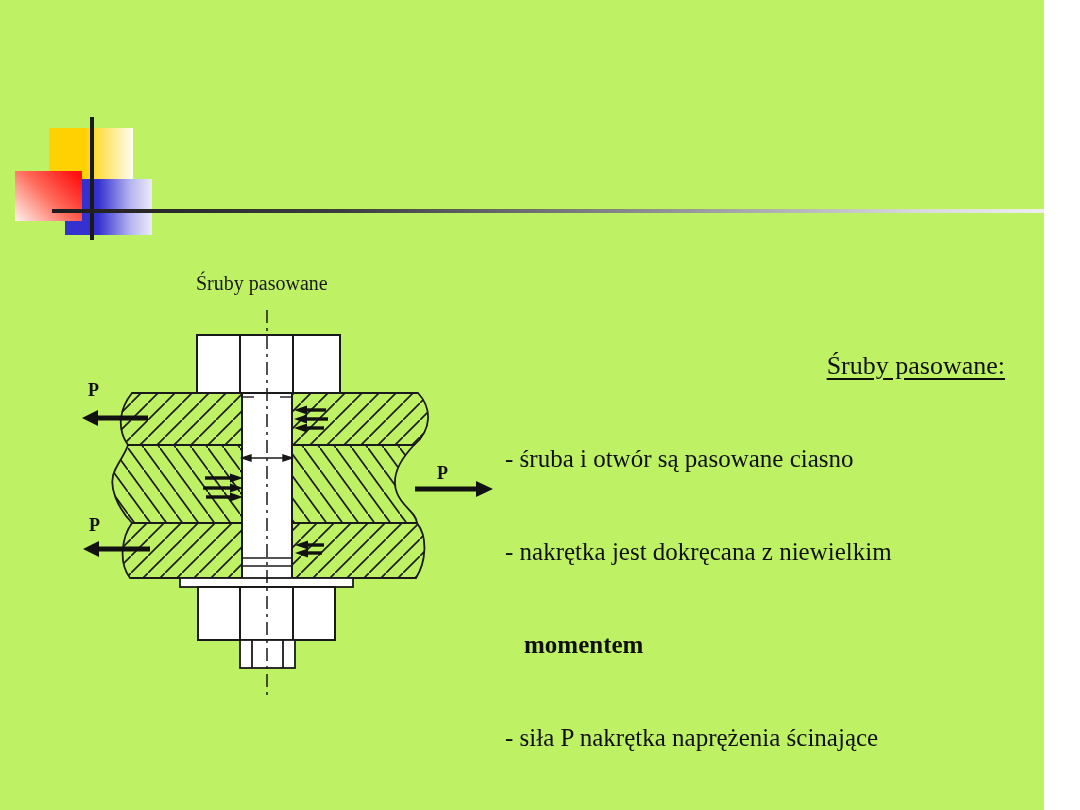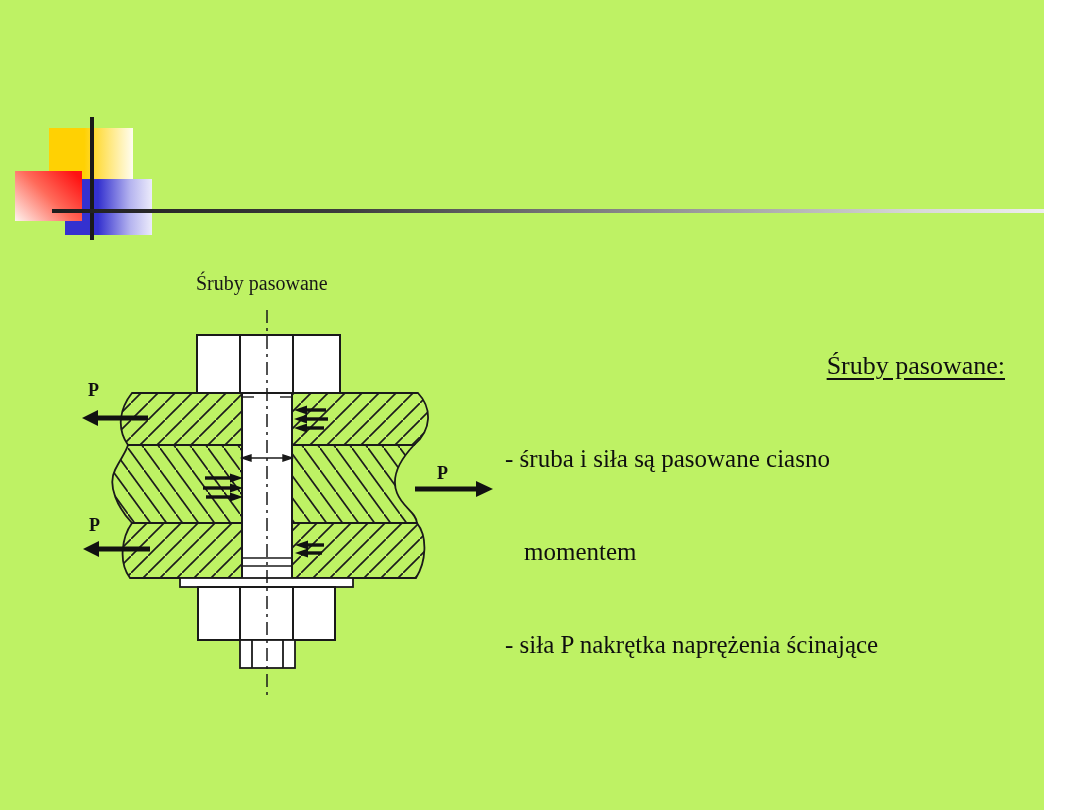--- a/index.html
+++ b/index.html
@@ -17,21 +17,21 @@
   .hline{position:absolute;left:52px;top:209px;width:1028px;height:4px;z-index:4;
     background:linear-gradient(to right,#1e1e1e 0%,#3c3c3c 28%,#8d8d8d 58%,#d8d8d8 84%,#f4f4f4 100%);}
   
   .diagram{position:absolute;left:80px;top:250px;width:440px;height:460px;margin:0;}
   
   .textblock{position:absolute;left:505px;top:288px;width:500px;
     font-size:25px;line-height:31px;white-space:pre;color:#0f0f0f;}
   .tl{height:31px;}
   .tl.heading{font-size:26px;text-align:right;}
   .tl.heading span{text-decoration:underline;text-underline-offset:4px;}
-  .tl.cont{padding-left:19px;}
+  .tl.cont{padding-left:19px;font-weight:bold;}
 </style>
 </head>
 <body>
 
 <div class="slide">
 
   <div>
     <div class="sq yellow"></div>
     <div class="sq blue"></div>
     <div class="sq red"></div>
@@ -131,21 +131,22 @@
         <line x1="244" y1="295" x2="226" y2="295"></line>
           <path stroke="none" d="M228,290.5 L228,299.5 L215,295 Z"></path>
         <line x1="242" y1="303" x2="226" y2="303"></line>
           <path stroke="none" d="M228,298.5 L228,307.5 L215,303 Z"></path>
       </g>
     </svg>
   </figure>
 
   <div class="textblock">
     <div class="tl heading"><span>Śruby pasowane:</span></div>
-    <div class="tl">- śruba i siła są pasowane ciasno</div>
+    <div class="tl">- śruba i otwór są pasowane ciasno</div>
+    <div class="tl">- nakrętka jest dokręcana z niewielkim</div>
     <div class="tl cont">momentem</div>
     <div class="tl">- siła P nakrętka naprężenia ścinające</div>
     
     
     
     
     
     
     
     

